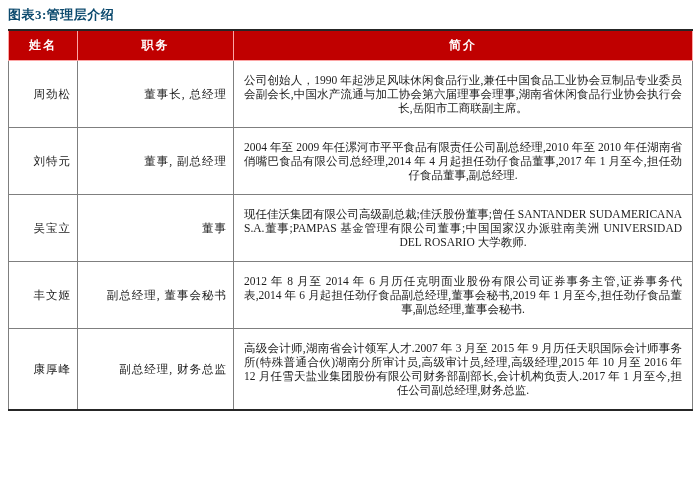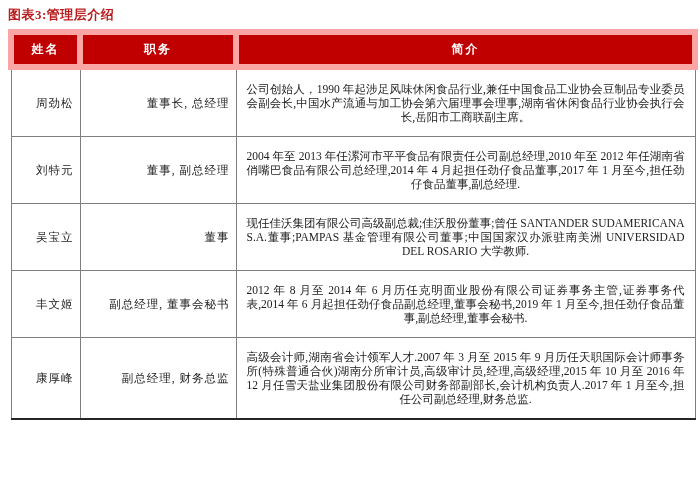--- a/index.html
+++ b/index.html
@@ -16,40 +16,40 @@
   }
   .page {
     width: 700px;
     height: 482px;
     box-sizing: border-box;
     padding: 6px 8px 0 8px;
   }
   .fig-title {
     font-size: 13px;
     font-weight: bold;
-    color: #b91c1c;
+    color: #0c4a6e;
     letter-spacing: 0.5px;
     margin: 0 0 5px 0;
   }
   table.mgmt-table {
     width: 684px;
     table-layout: fixed;
     border-collapse: collapse;
     border-top: 2px solid #262626;
     border-bottom: 2px solid #262626;
     border-left: 1px solid #7f7f7f;
     border-right: 1px solid #7f7f7f;
   }
   .mgmt-table th {
     background: #c00000;
     color: #ffffff;
     font-weight: bold;
     font-size: 12px;
     height: 27px;
-    border: 6px solid #fca5a5;
+    border: 1px solid #fca5a5;
     text-align: center;
     letter-spacing: 2px;
   }
   .mgmt-table td {
     border: 1px solid #7f7f7f;
     font-size: 11.5px;
     vertical-align: middle;
     padding: 4px 6px;
   }
   .mgmt-table td.cell-name,
@@ -93,21 +93,21 @@
     </thead>
     <tbody>
       <tr>
         <td class="cell-name">周劲松</td>
         <td class="cell-position">董事长, 总经理</td>
         <td class="cell-bio">公司创始人，1990 年起涉足风味休闲食品行业,兼任中国食品工业协会豆制品专业委员会副会长,中国水产流通与加工协会第六届理事会理事,湖南省休闲食品行业协会执行会长,岳阳市工商联副主席。</td>
       </tr>
       <tr>
         <td class="cell-name">刘特元</td>
         <td class="cell-position">董事, 副总经理</td>
-        <td class="cell-bio">2004 年至 2013 年任漯河市平平食品有限责任公司副总经理,2010 年至 2012 年任湖南省俏嘴巴食品有限公司总经理,2014 年 4 月起担任劲仔食品董事,2017 年 1 月至今,担任劲仔食品董事,副总经理.</td>
+        <td class="cell-bio">2004 年至 2009 年任漯河市平平食品有限责任公司副总经理,2010 年至 2010 年任湖南省俏嘴巴食品有限公司总经理,2014 年 4 月起担任劲仔食品董事,2017 年 1 月至今,担任劲仔食品董事,副总经理.</td>
       </tr>
       <tr>
         <td class="cell-name">吴宝立</td>
         <td class="cell-position">董事</td>
         <td class="cell-bio">现任佳沃集团有限公司高级副总裁;佳沃股份董事;曾任 SANTANDER SUDAMERICANA S.A.董事;PAMPAS 基金管理有限公司董事;中国国家汉办派驻南美洲 UNIVERSIDAD DEL ROSARIO 大学教师.</td>
       </tr>
       <tr>
         <td class="cell-name">丰文姬</td>
         <td class="cell-position">副总经理, 董事会秘书</td>
         <td class="cell-bio">2012 年 8 月至 2014 年 6 月历任克明面业股份有限公司证券事务主管,证券事务代表,2014 年 6 月起担任劲仔食品副总经理,董事会秘书,2019 年 1 月至今,担任劲仔食品董事,副总经理,董事会秘书.</td>

